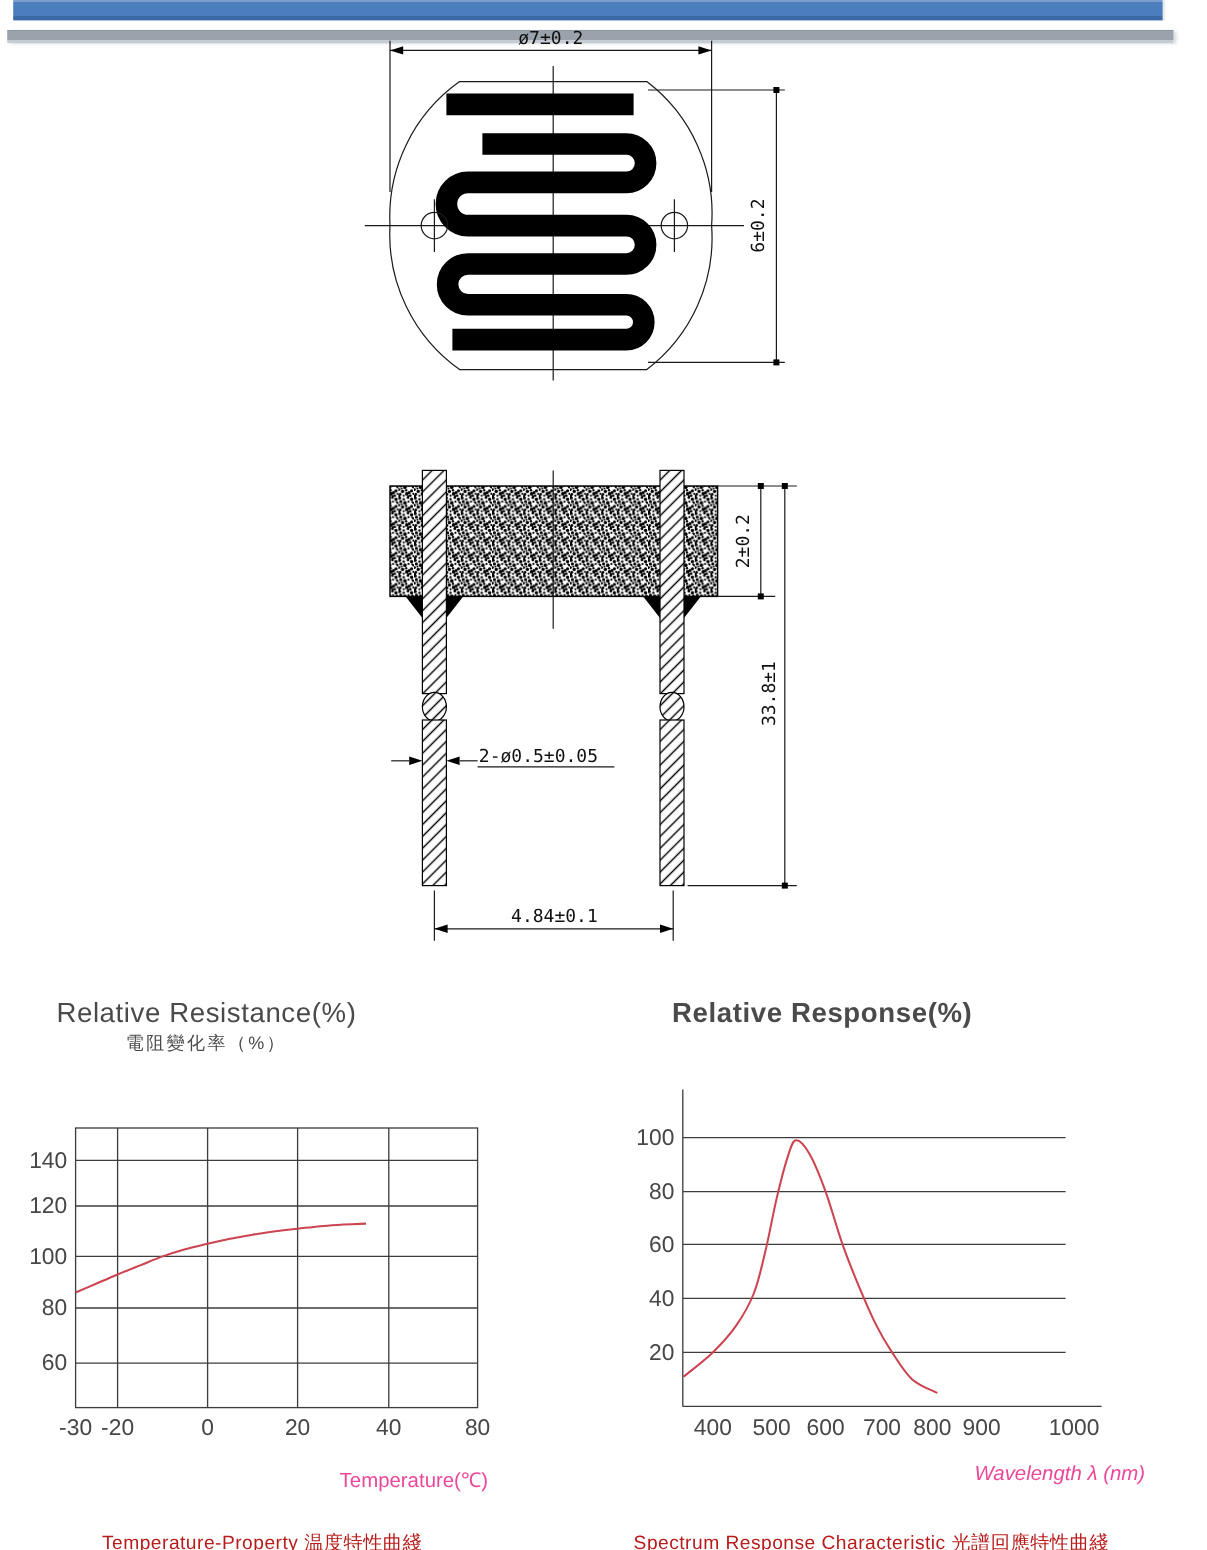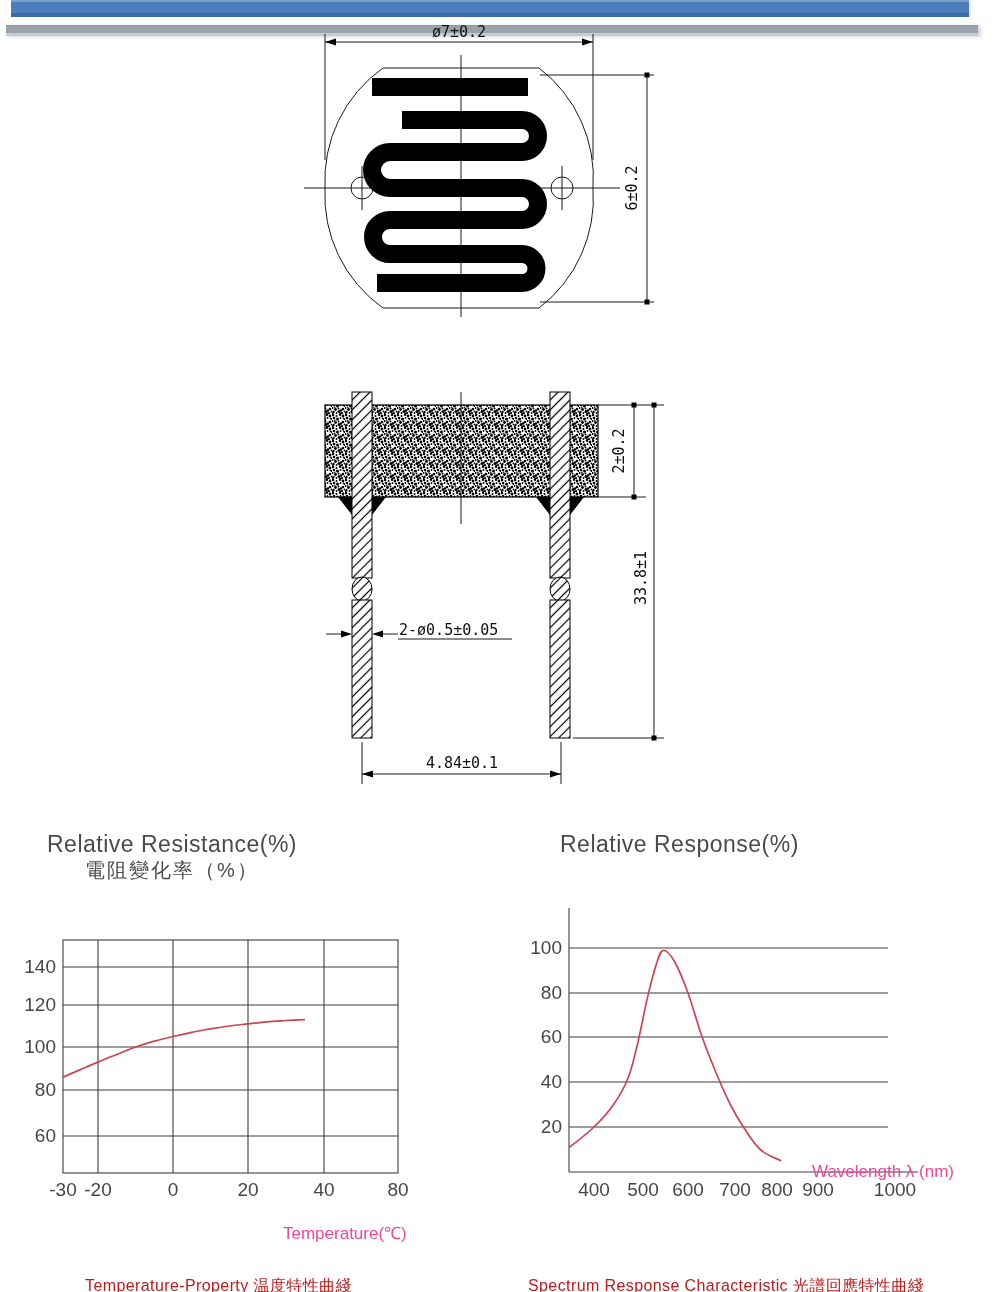--- a/index.html
+++ b/index.html
@@ -21,21 +21,21 @@
   .thin{stroke:#1a1a1a;stroke-width:1;fill:none;}
   .dimtxt{font-family:"DejaVu Sans Mono",monospace;font-size:15px;fill:#101010;}
   .gridline{stroke:#3d3d3d;stroke-width:1.1;fill:none;}
   .ticktxt{font-family:"Liberation Sans",sans-serif;font-size:19px;fill:#474747;}
   .curve{fill:none;stroke-width:1.7;}
   .charttitle{
     position:absolute;color:#4a4a4a;font-size:23px;letter-spacing:.5px;line-height:26px;
     white-space:nowrap;
     text-align:center;
   }
-  .charttitle .zh{font-size:20px;letter-spacing:2px;}
+  .charttitle .zh{font-size:15px;letter-spacing:2px;}
   .axislabel{position:absolute;color:#ec4899;font-size:17px;white-space:nowrap;}
   .caption{position:absolute;color:#b91c1c;font-size:16px;letter-spacing:.4px;white-space:nowrap;margin-top:26px;}
 </style>
 </head>
 <body>
 
 <div class="bar-blue"></div>
 <div class="bar-gray"></div>
 
 <svg style="left:290px;top:25px;" width="390" height="310" viewBox="0 0 390 310">
@@ -167,21 +167,21 @@
     <polygon points="281,386 270,382.5 270,389.5" fill="#000" stroke="none"></polygon>
   </g>
   <text class="dimtxt" x="182" y="380" text-anchor="middle">4.84±0.1</text>
 </svg>
 
 <div class="charttitle" style="left:47px;top:831px;">
   <div>Relative Resistance(%)</div>
   <div class="zh">電阻變化率（%）</div>
 </div>
 
-<div class="charttitle" style="left:560px;top:831px;">
+<div class="charttitle" style="left:560px;top:831px;font-weight:bold;">
   <div>Relative Response(%)</div>
 </div>
 
 <svg style="left:10px;top:930px;" width="440" height="290" viewBox="0 0 440 290">
   <g class="gridline">
     <rect x="53" y="10" width="335" height="233"></rect>
     <line x1="88" y1="10" x2="88" y2="243"></line>
     <line x1="163" y1="10" x2="163" y2="243"></line>
     <line x1="238" y1="10" x2="238" y2="243"></line>
     <line x1="314" y1="10" x2="314" y2="243"></line>
@@ -233,14 +233,14 @@
     <text class="ticktxt" x="235" y="296" text-anchor="middle">700</text>
     <text class="ticktxt" x="277" y="296" text-anchor="middle">800</text>
     <text class="ticktxt" x="318" y="296" text-anchor="middle">900</text>
     <text class="ticktxt" x="395" y="296" text-anchor="middle">1000</text>
   </g>
   <path id="curve-right" class="curve" d="M69.5,247.3C73.6,243.9 86.7,234.1 94.0,227.0C101.3,219.9 107.9,212.8 113.6,204.5C119.3,196.3 124.2,188.0 128.3,177.5C132.4,167.0 134.9,154.8 138.1,141.5C141.3,128.2 144.4,110.4 147.5,97.4C150.6,84.4 153.9,71.6 156.5,63.8C159.1,55.9 160.3,50.6 163.3,50.3C166.3,49.9 170.4,54.4 174.5,61.5C178.6,68.6 183.4,80.4 188.0,93.0C192.6,105.6 197.4,123.7 202.1,137.0C206.8,150.3 211.5,161.8 216.2,173.0C220.9,184.3 225.8,195.5 230.3,204.5C234.8,213.5 238.4,219.5 243.4,227.0C248.4,234.5 253.9,243.9 260.2,249.5C266.5,255.1 277.6,258.9 281.1,260.8" stroke="#cc4450"></path>
 </svg>
 
 <div class="axislabel" style="left:283px;top:1221px;">Temperature(℃)</div>
 <div class="caption" style="left:85px;top:1250px;">Temperature-Property 温度特性曲綫</div>
-<div class="axislabel" style="left:812px;top:1162px;">Wavelength λ (nm)</div>
+<div class="axislabel" style="left:812px;top:1218px;font-style:italic;">Wavelength λ (nm)</div>
 <div class="caption" style="left:528px;top:1250px;">Spectrum Response Characteristic 光譜回應特性曲綫</div>
 
 </body></html>

